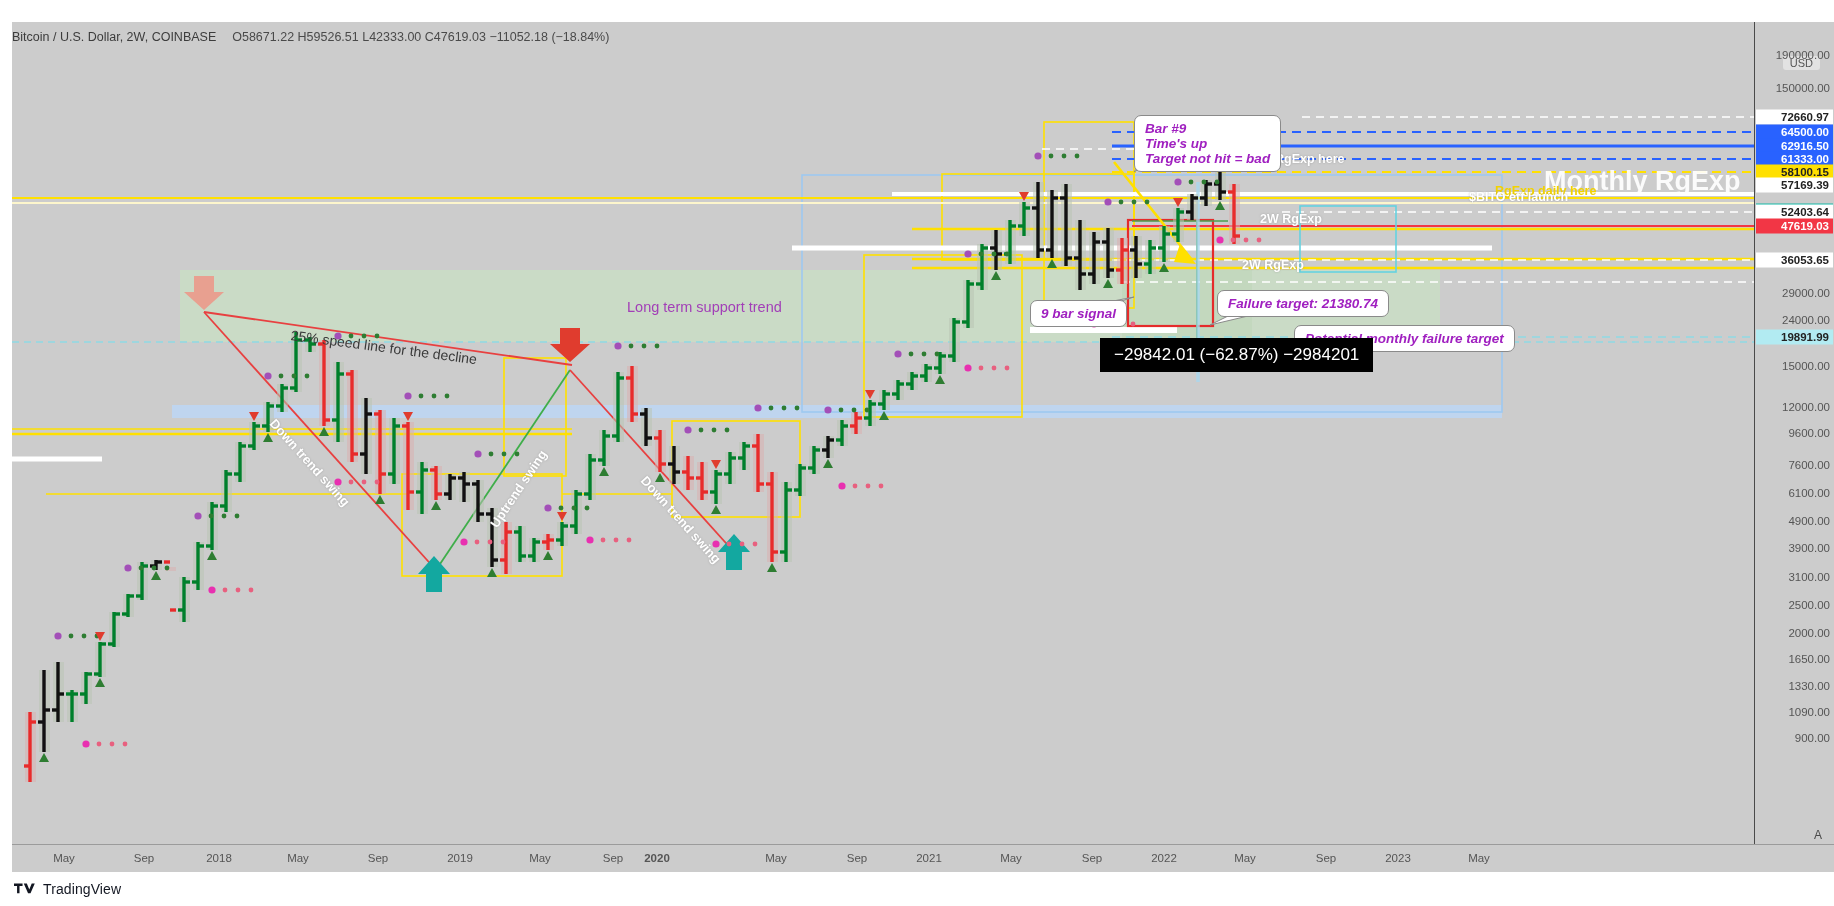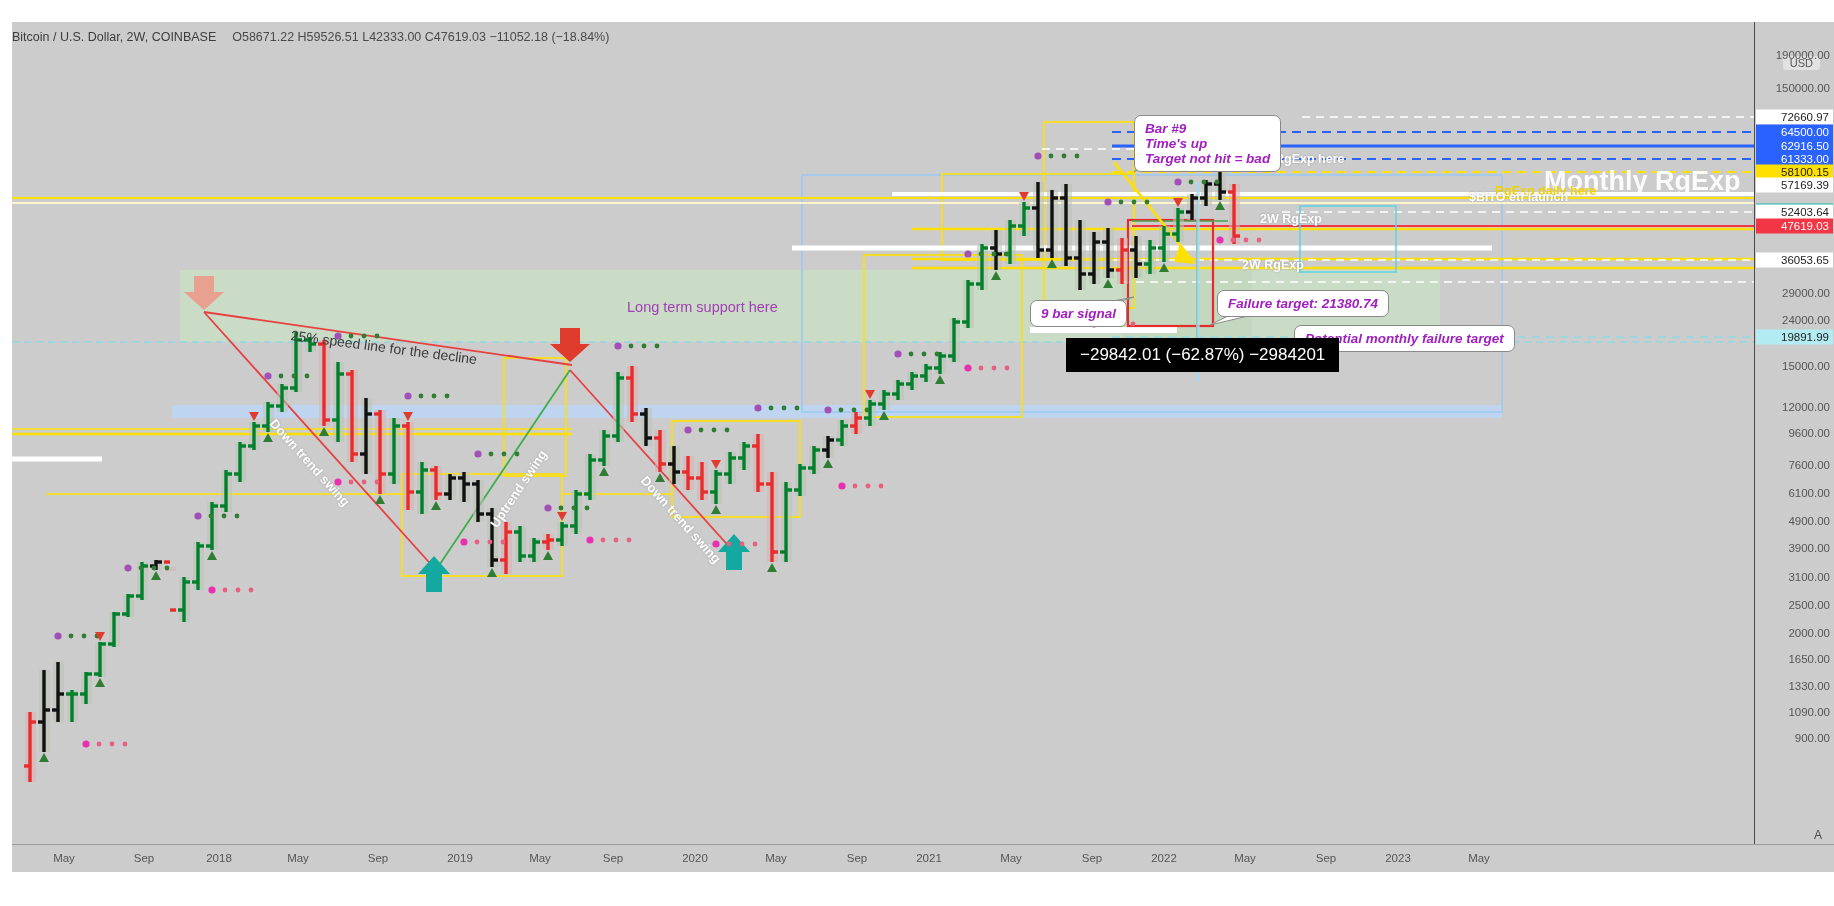--- a/index.html
+++ b/index.html
@@ -73,21 +73,21 @@
   }
   .ps-badge {
     position: absolute;
     right: 1px; left: 1px;
     height: 15px; line-height: 15px;
     font-size: 11.5px;
     text-align: right;
     padding-right: 4px;
     white-space: nowrap;
     transform: translateY(-50%);
-    font-weight: 400;
+    font-weight: 700;
   }
   .ps-usd {
     position: absolute;
     right: 14px;
     background: #e2e2e2;
     border-radius: 3px;
     padding: 1px 7px;
     font-size: 11px;
     color: #555;
   }
@@ -752,21 +752,21 @@
             <circle cx="1192" cy="160" r="2.4" fill="#2e7d32"></circle>
             <circle cx="1205" cy="160" r="2.4" fill="#2e7d32"></circle>
             <path d="M1203,188 L1213,188 L1208,179 Z" fill="#2e7d32"></path>
             <circle cx="1208" cy="218" r="3.6" fill="#e830b0"></circle>
             <circle cx="1221" cy="218" r="2.4" fill="#e8607f"></circle>
             <circle cx="1234" cy="218" r="2.4" fill="#e8607f"></circle>
             <circle cx="1247" cy="218" r="2.4" fill="#e8607f"></circle>
           </g>
       </svg>
 
-      <div class="txt lbl-purple" style="left:615px;top:277px;">Long term support here</div>
+      <div class="txt lbl-purple" style="left:615px;top:277px;">Long term support trend</div>
 
       <div class="txt" style="left:280px;top:305px;transform:rotate(7.5deg);transform-origin:0 0;font-size:14px;color:#3a3a3a;">25% speed line for the decline</div>
 
       <div class="txt lbl-white" style="left:266px;top:394px;transform:rotate(48deg);transform-origin:0 0;font-size:13px;">Down trend swing</div>
 
       <div class="txt lbl-white" style="left:637px;top:451px;transform:rotate(48deg);transform-origin:0 0;font-size:13px;">Down trend swing</div>
 
       <div class="txt lbl-white" style="left:475px;top:500px;transform:rotate(-56deg);transform-origin:0 0;font-size:13px;">Uptrend swing</div>
 
       <div class="txt lbl-white" style="left:1263px;top:130px;">RgExp here</div>
@@ -784,21 +784,21 @@
       <div class="callout" style="left:1122px;top:93px;">Bar #9
 Time's up
 Target not hit = bad</div>
 
       <div class="callout" style="left:1018px;top:278px;">9 bar signal</div>
 
       <div class="callout" style="left:1205px;top:268px;">Failure target: 21380.74</div>
 
       <div class="callout" style="left:1282px;top:303px;">Potential monthly failure target</div>
 
-      <div class="tooltip-black" style="left:1054px;top:316px;">−29842.01 (−62.87%) −2984201</div>
+      <div class="tooltip-black" style="left:1088px;top:316px;">−29842.01 (−62.87%) −2984201</div>
 
     </div>
   </div>
 
   <div class="legend-strip">
     <span class="sym">Bitcoin / U.S. Dollar, 2W, COINBASE</span>
     <span class="ohlc">O58671.22  H59526.51  L42333.00  C47619.03  −11052.18 (−18.84%)</span>
   </div>
 
   <div class="price-scale" id="price-scale">
@@ -838,27 +838,34 @@
 
   <div class="time-scale" id="time-scale">
       <div class="ts-tick" style="left: 52px;">May</div>
       <div class="ts-tick" style="left: 132px;">Sep</div>
       <div class="ts-tick" style="left: 207px;">2018</div>
       <div class="ts-tick" style="left: 286px;">May</div>
       <div class="ts-tick" style="left: 366px;">Sep</div>
       <div class="ts-tick" style="left: 448px;">2019</div>
       <div class="ts-tick" style="left: 528px;">May</div>
       <div class="ts-tick" style="left: 601px;">Sep</div>
-      <div class="ts-tick" style="left: 683px;">2020</div>
+      <div class="ts-tick" style="left: 645px; font-weight: bold;">2020</div>
       <div class="ts-tick" style="left: 764px;">May</div>
       <div class="ts-tick" style="left: 845px;">Sep</div>
       <div class="ts-tick" style="left: 917px;">2021</div>
       <div class="ts-tick" style="left: 999px;">May</div>
       <div class="ts-tick" style="left: 1080px;">Sep</div>
       <div class="ts-tick" style="left: 1152px;">2022</div>
       <div class="ts-tick" style="left: 1233px;">May</div>
       <div class="ts-tick" style="left: 1314px;">Sep</div>
       <div class="ts-tick" style="left: 1386px;">2023</div>
       <div class="ts-tick" style="left: 1467px;">May</div>
     </div>
 
+  <div class="footer">
+    <svg class="tv-logo" width="22" height="14" viewBox="0 0 36 22">
+      <path d="M0 2 h14 v4 H9 v12 H5 V6 H0 Z" fill="#131722"></path>
+      <path d="M16 2 h5 l4 10 l4 -10 h5 l-7 16 h-4 Z" fill="#131722"></path>
+    </svg>
+    <span class="tv-word">TradingView</span>
+  </div>
 
 </div>
 
 </body></html>

